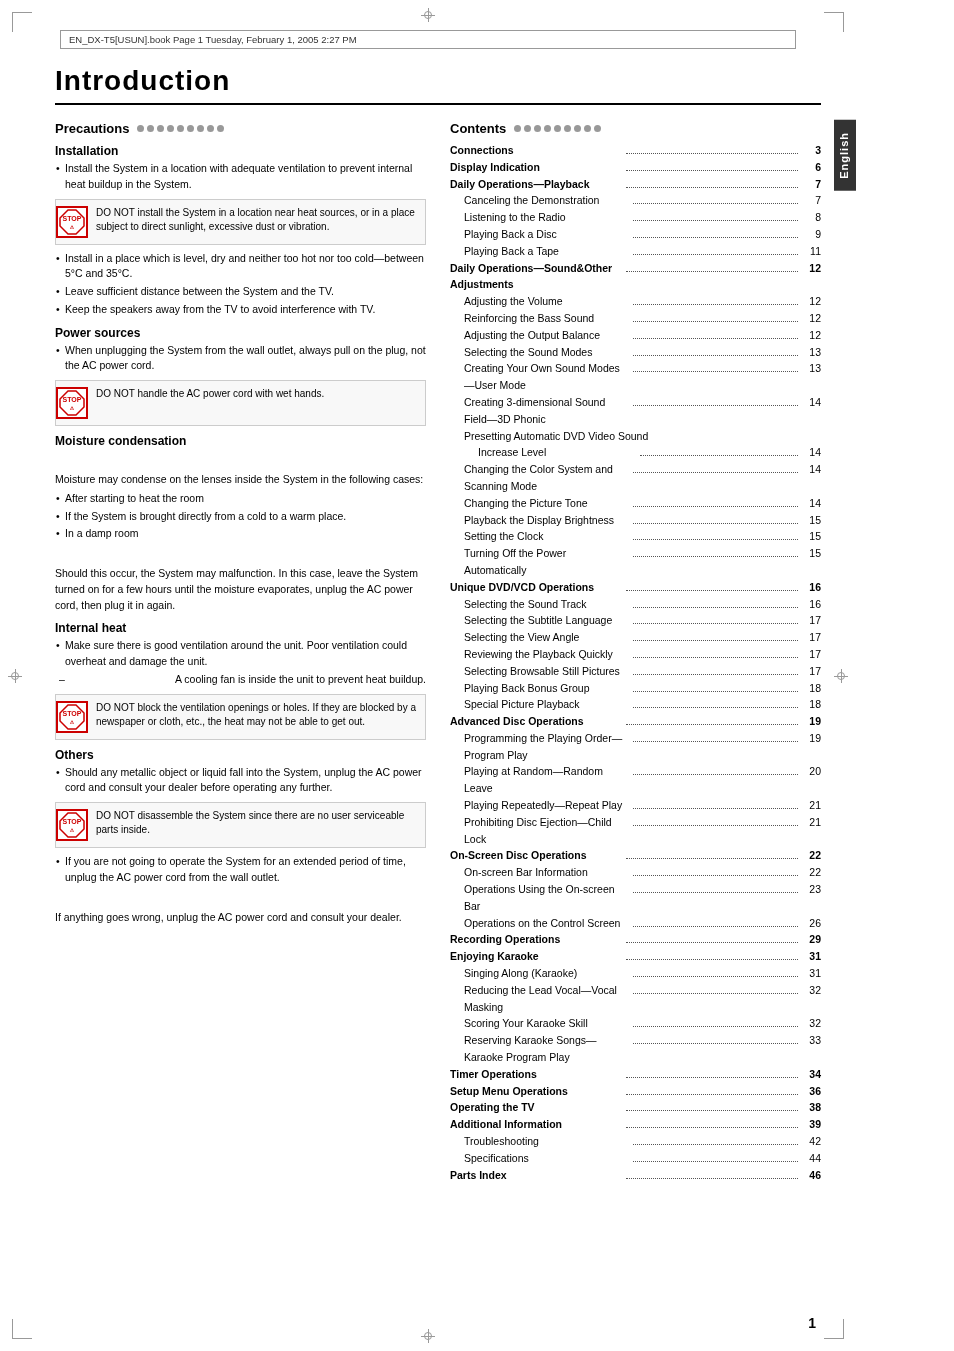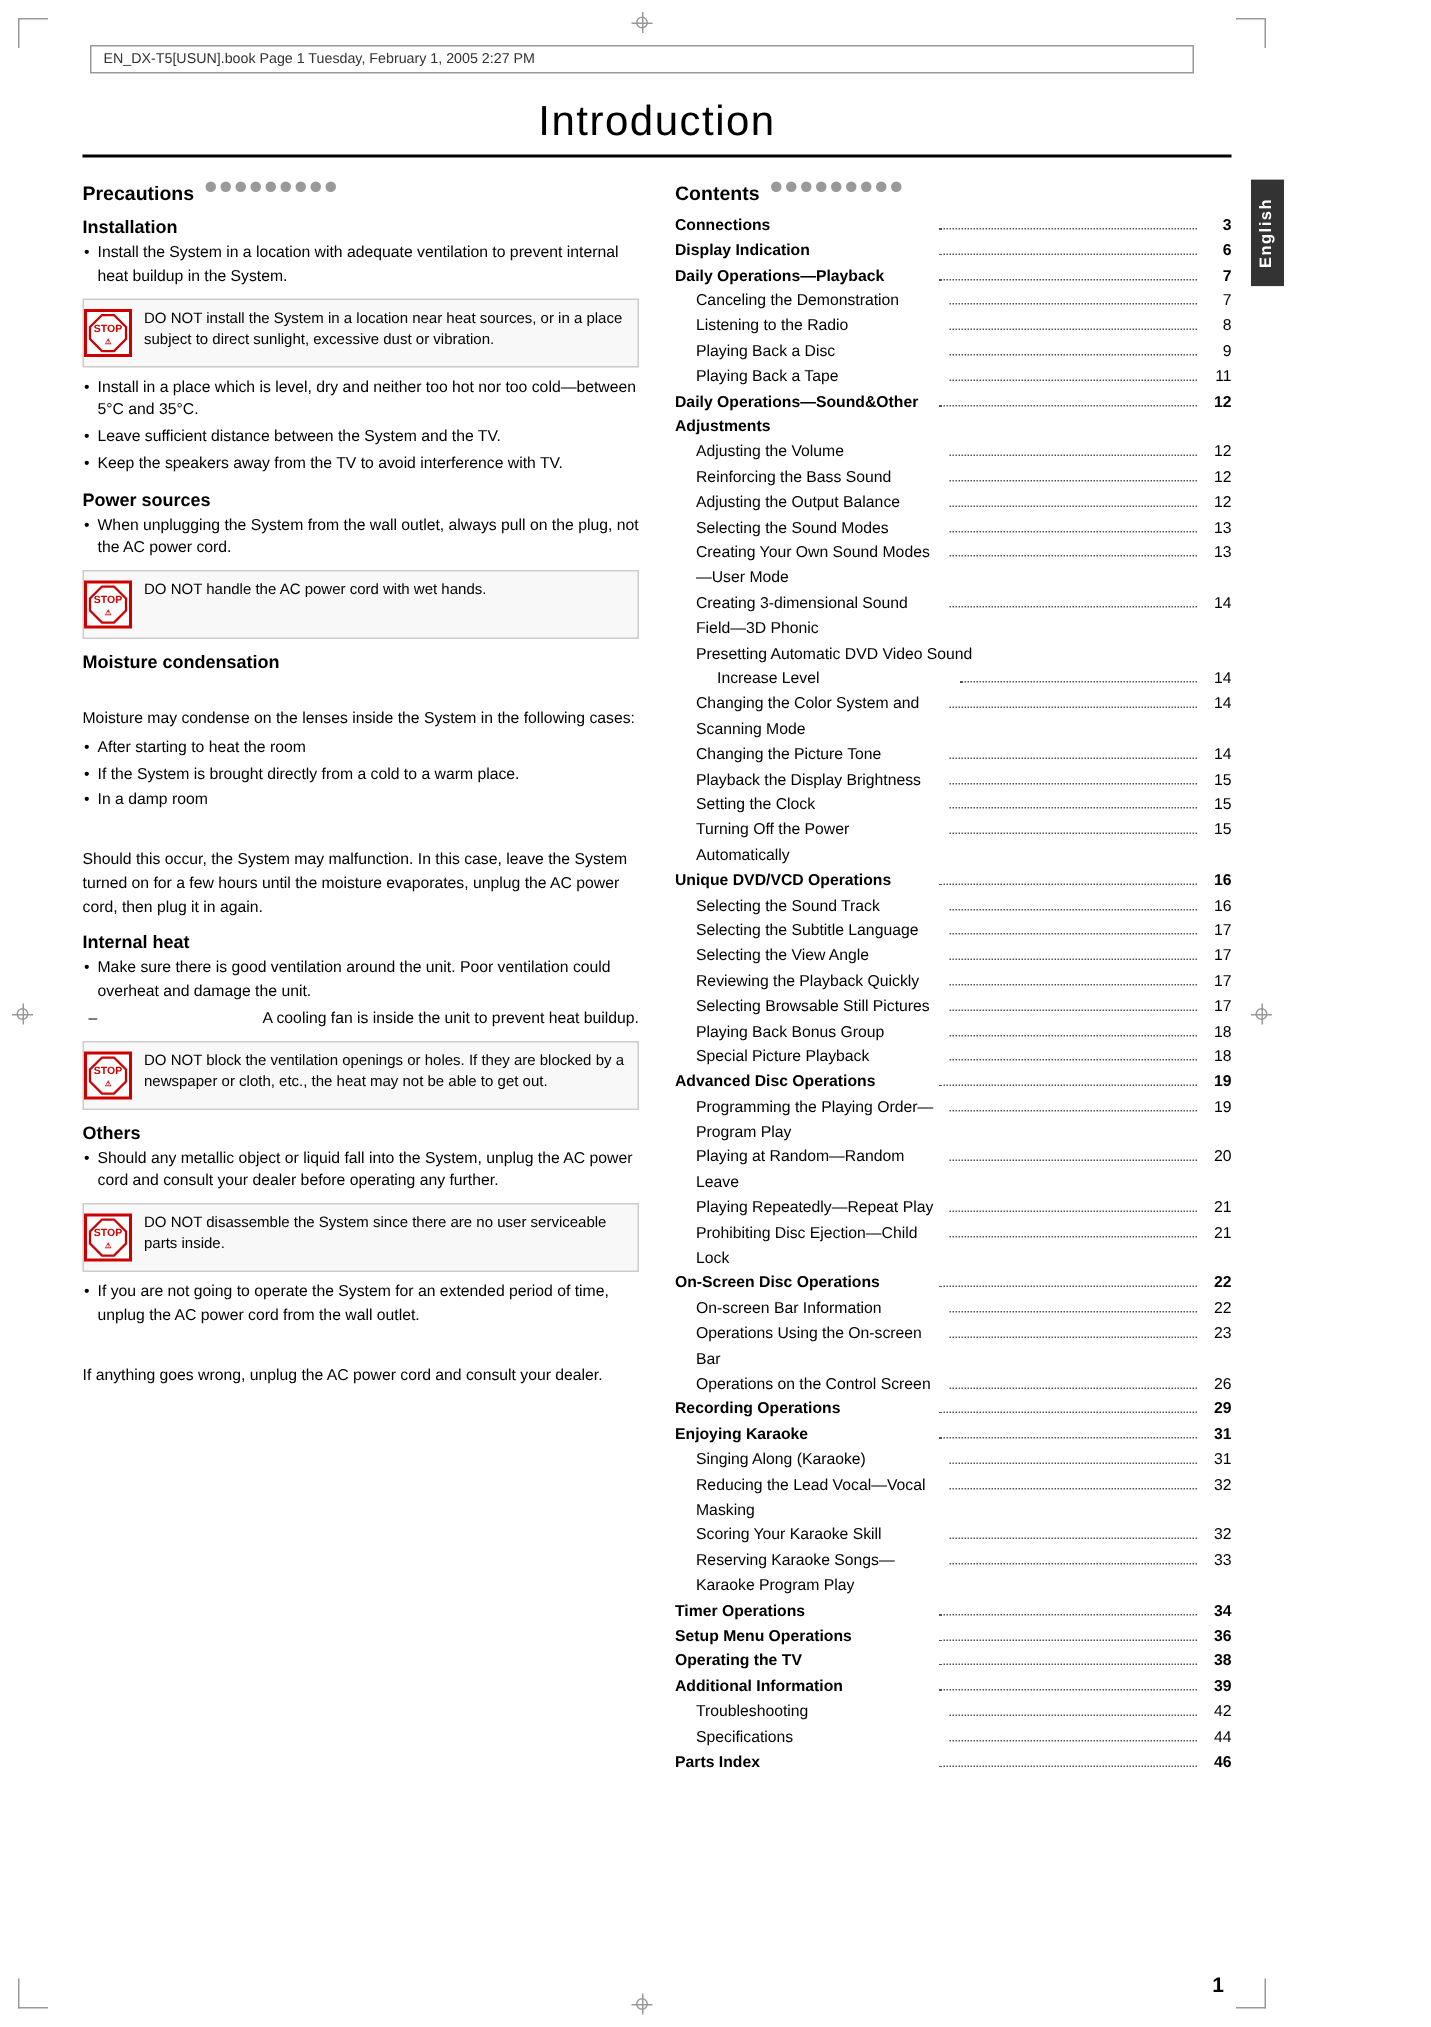--- a/index.html
+++ b/index.html
@@ -104,23 +104,22 @@
     .main-content {
       position: absolute;
       top: 65px;
       left: 55px;
       right: 35px;
       bottom: 55px;
     }
 
     
     .page-title {
-      text-align: center;
       font-size: 28px;
-      font-weight: normal;
+      font-weight: bold;
       border-bottom: 2px solid #000;
       padding-bottom: 6px;
       margin-bottom: 16px;
       letter-spacing: 1px;
     }
 
     
     .two-col {
       display: flex;
       gap: 24px;
@@ -134,21 +133,21 @@
     .col-right {
       flex: 1;
     }
 
     
     .section-header {
       font-size: 13px;
       font-weight: bold;
       margin-bottom: 6px;
       display: flex;
-      align-items: flex-start;
+      align-items: center;
       gap: 4px;
     }
 
     .section-dots {
       display: flex;
       gap: 3px;
       margin-left: 4px;
     }
 
     .dot {

